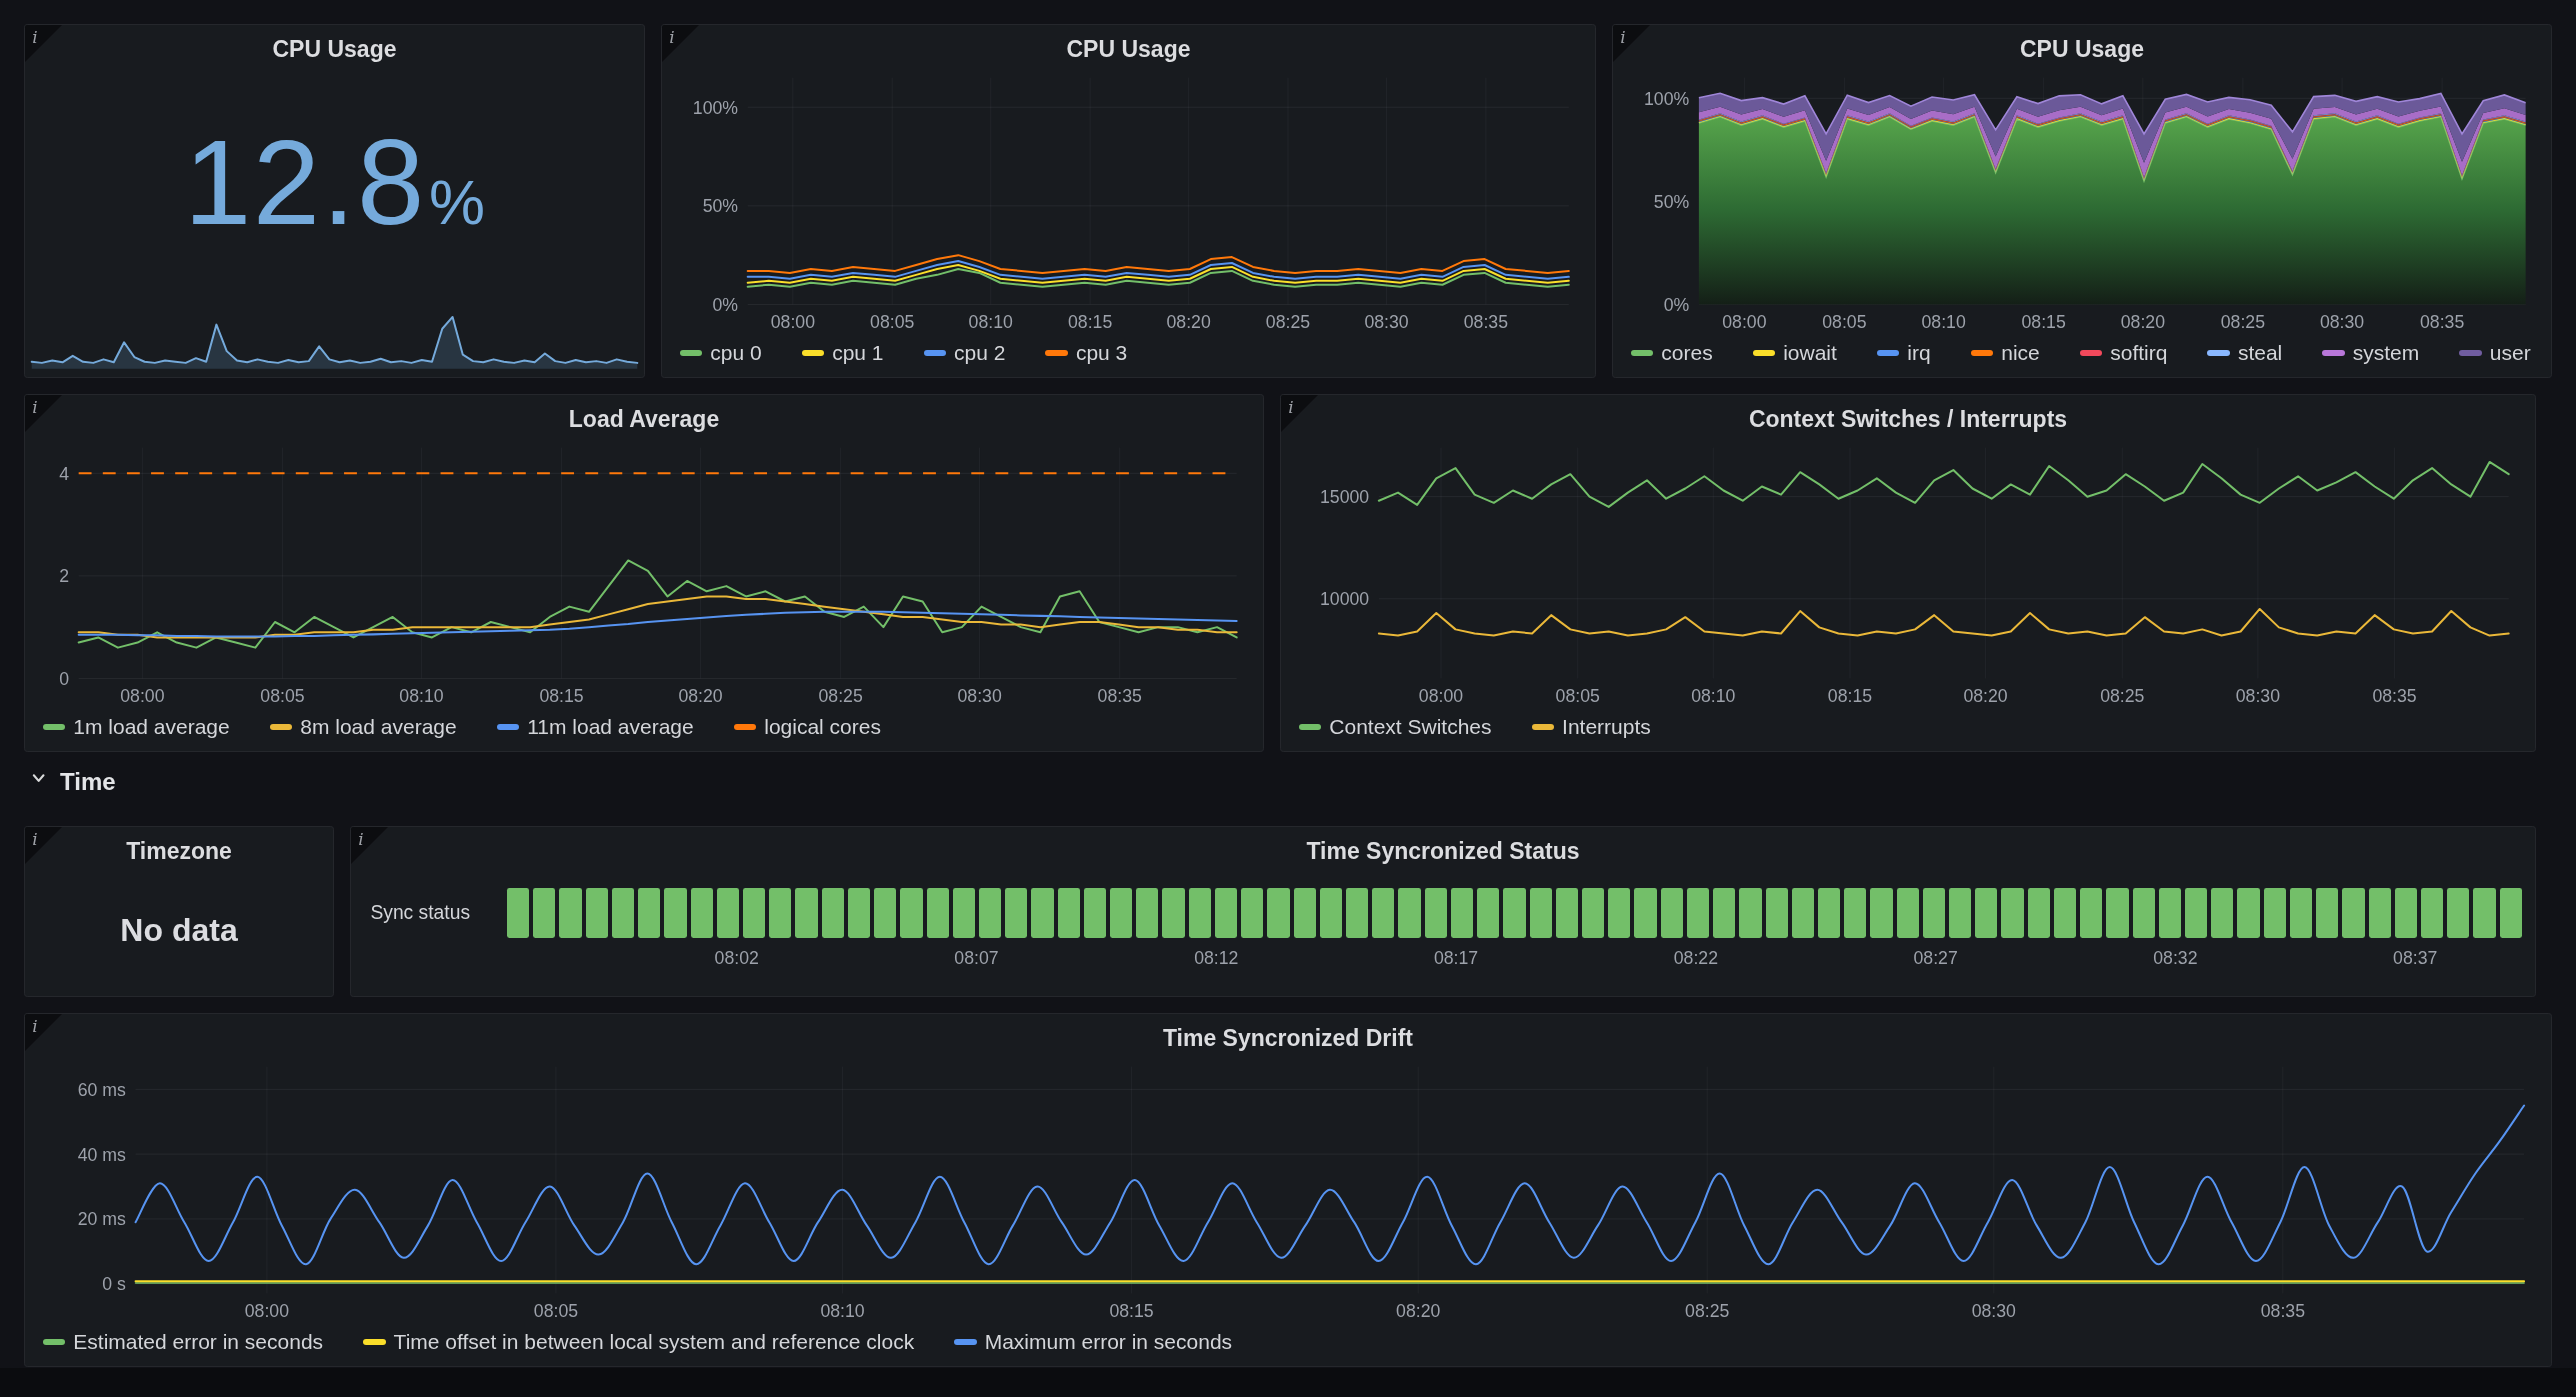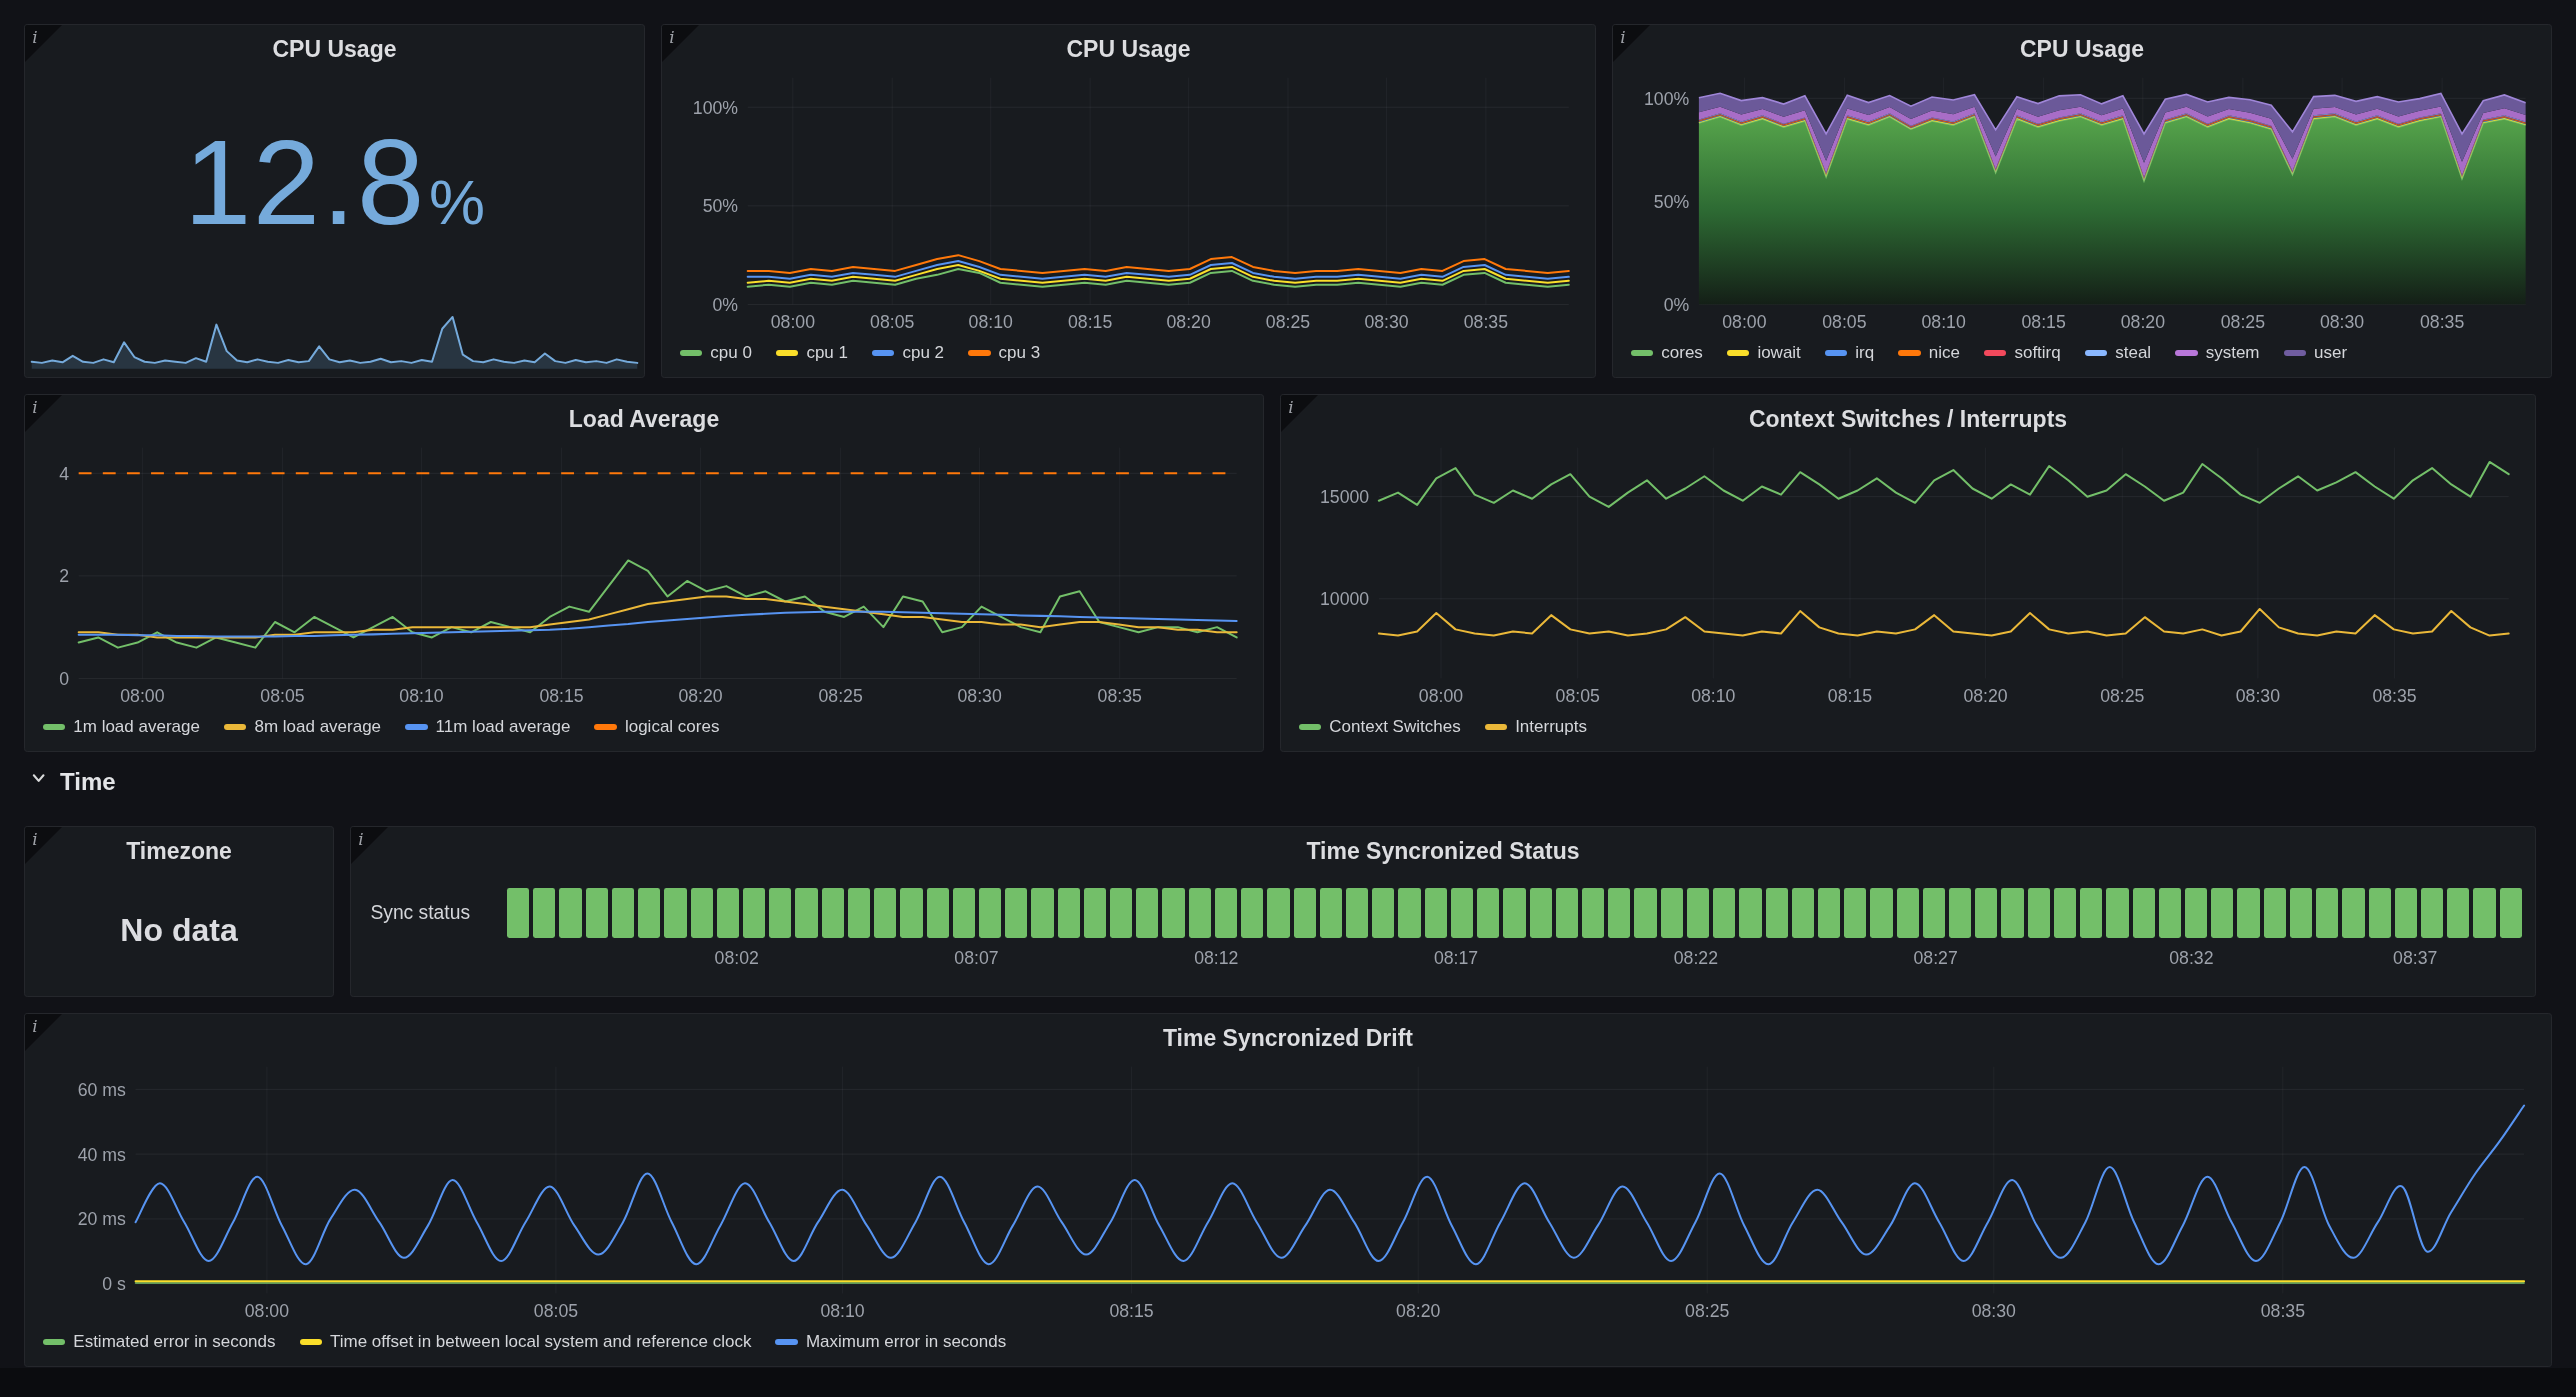--- a/index.html
+++ b/index.html
@@ -26,22 +26,22 @@
     padding:6.4px 13px 6.4px;
     overflow:hidden;
   }
   .corner{position:absolute;top:0;left:0;width:37px;height:37px;
     clip-path:polygon(0 0,100% 0,0 100%);background:#0c0d10;z-index:3}
   .corner-i{position:absolute;top:1.6px;left:7.2px;font-size:17px;font-style:italic;
     color:#9fa2a8;font-family:"DejaVu Serif",serif}
   .panel-title{font-size:23px;font-weight:700;text-align:center;color:#dcdde0;
     height:37px;line-height:37px;flex:none}
   .chart{flex:1;min-height:0;position:relative}
-  .legend{display:flex;gap:24px;align-items:center;height:35px;flex:none;
-    font-size:17px;color:#d4d6da;padding-left:4.8px;overflow:hidden;white-space:nowrap}
+  .legend{display:flex;gap:40px;align-items:center;height:35px;flex:none;
+    font-size:21px;color:#d4d6da;padding-left:4.8px;overflow:hidden;white-space:nowrap}
   .legend-item{display:flex;align-items:center;gap:8px;cursor:pointer}
   .swatch{width:22.5px;height:5.6px;border-radius:3.2px;display:inline-block;flex:none}
   
   .stat-center{flex:1;display:flex;align-items:center;justify-content:center}
   .stat-rowv{display:flex;align-items:baseline}
   .stat-num{font-size:121px;font-weight:500;color:#75aadb;letter-spacing:1.6px}
   .stat-unit{font-size:63px;font-weight:500;color:#75aadb;margin-left:3.2px}
   .stat-spark{height:76px;flex:none;margin:0 -8px -1.6px}
   
   .nodata{flex:1;display:flex;align-items:center;justify-content:center;
@@ -427,21 +427,21 @@
         </div>
         <div class="status-row">
           <span></span>
           <div class="status-xlabels">
               <span class="xlab" style="left: 11.4%;">08:02</span>
               <span class="xlab" style="left: 23.3%;">08:07</span>
               <span class="xlab" style="left: 35.2%;">08:12</span>
               <span class="xlab" style="left: 47.1%;">08:17</span>
               <span class="xlab" style="left: 59%;">08:22</span>
               <span class="xlab" style="left: 70.9%;">08:27</span>
-              <span class="xlab" style="left: 82.8%; margin-left: 16px;">08:32</span>
+              <span class="xlab" style="left: 82.8%;">08:32</span>
               <span class="xlab" style="left: 94.7%;">08:37</span>
             </div>
         </div>
       </div>
     </section>
   </div>
 
   <div class="row row4">
     <section class="panel">
       <div class="corner">

